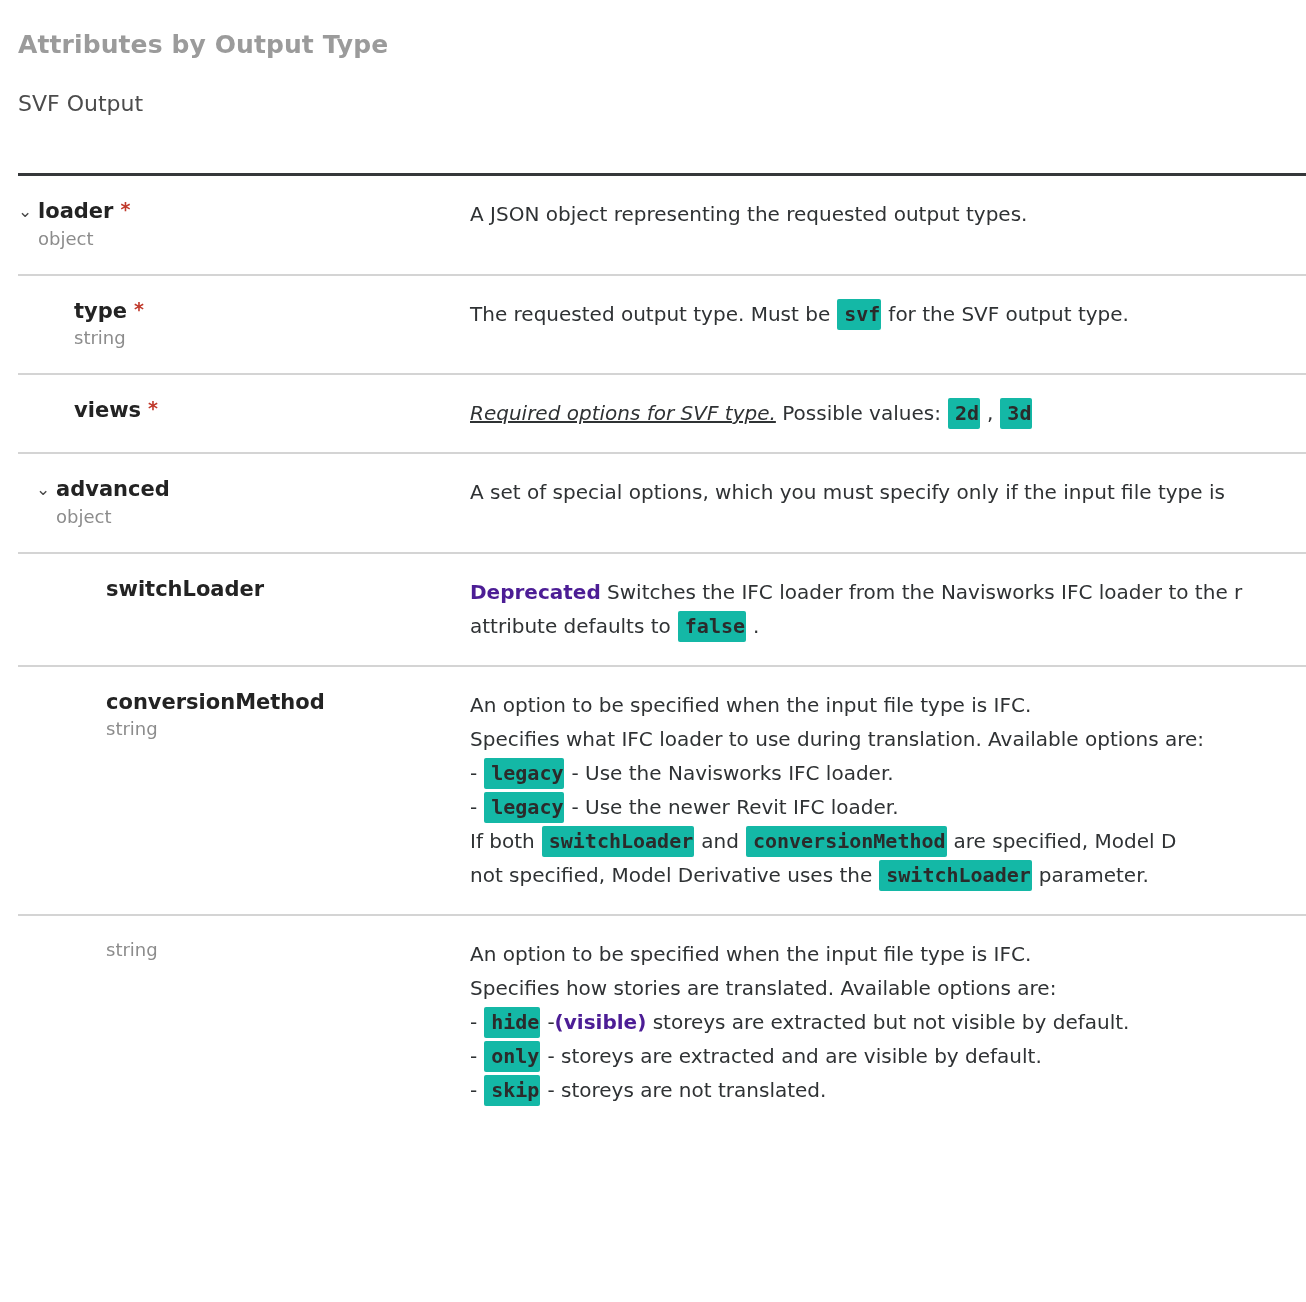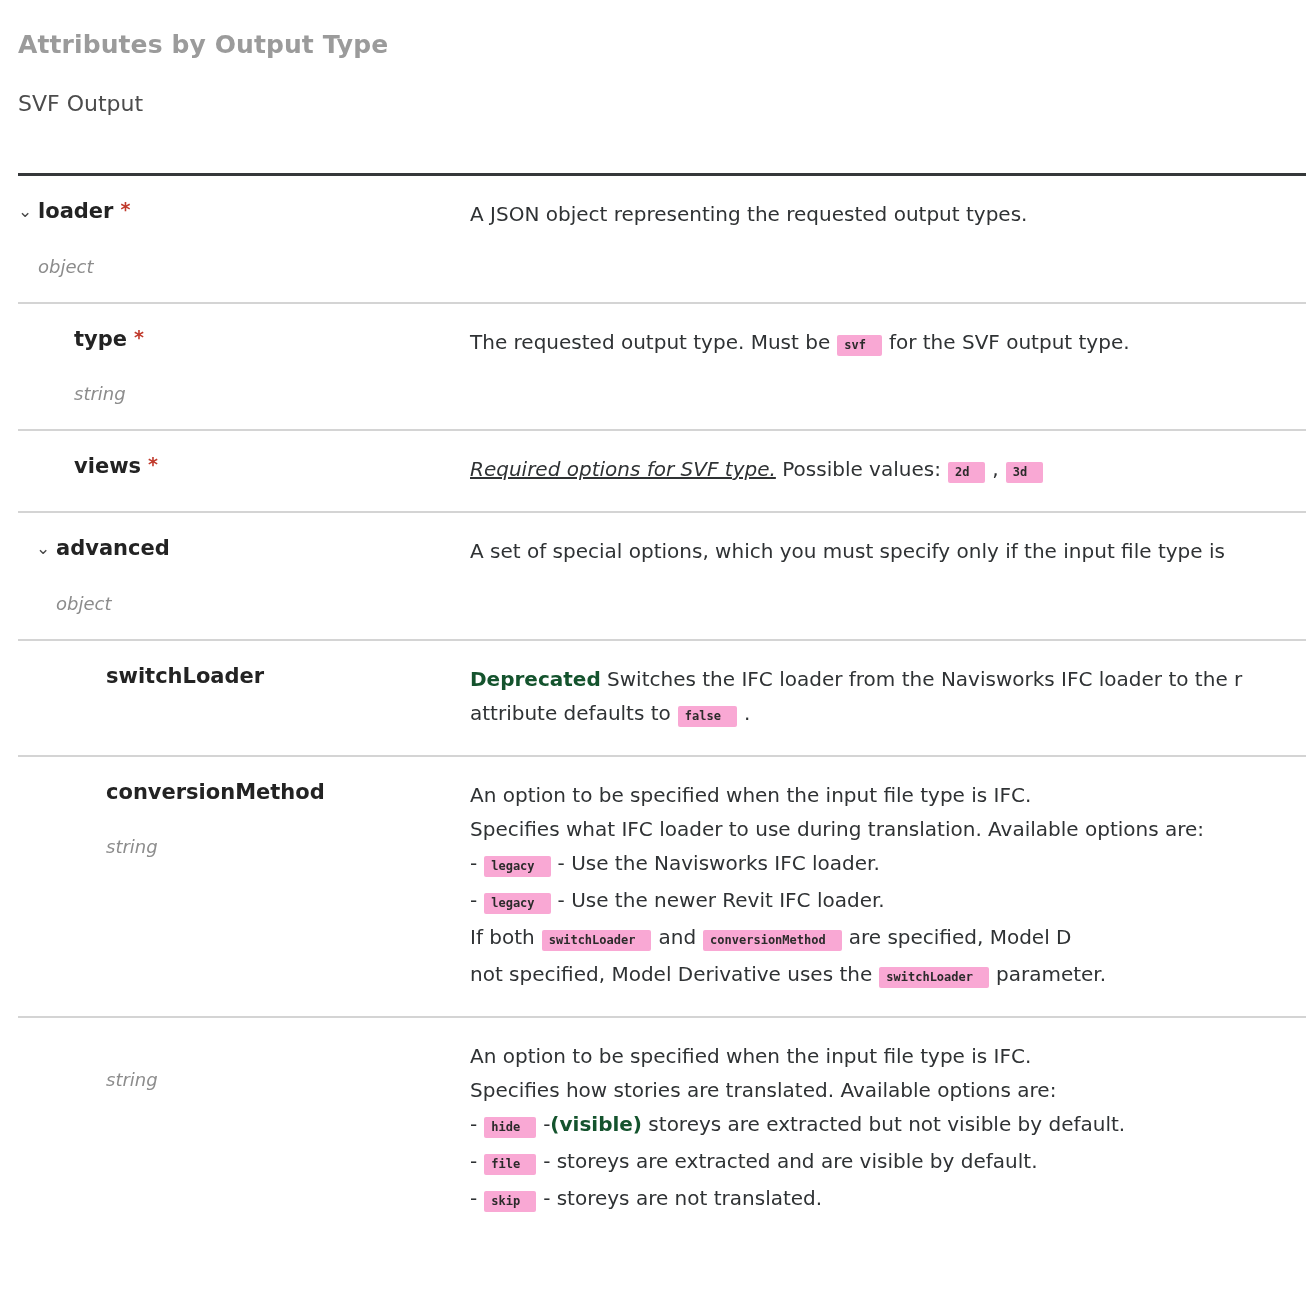--- a/index.html
+++ b/index.html
@@ -96,52 +96,51 @@
     color: #c0392b;
     font-size: 19px;
     font-weight: 700;
     margin-left: 7px;
     line-height: 1;
     transform: translateY(-2px);
     display: inline-block;
   }
   .type-line {
     font-size: 18px;
-    font-style: italic;
     color: #8c8c8c;
     line-height: 26px;
-    margin-top: 28px;
+    margin-top: 0;
     white-space: nowrap;
   }
 
   
   .lvl0 .name-line, .lvl0 .type-line { margin-left: 20px; }
   .lvl1 .name-line, .lvl1 .type-line { margin-left: 56px; align-items: center; }
   .lvl0b .name-line, .lvl0b .type-line { margin-left: 38px; }
   .lvl2 .name-line, .lvl2 .type-line { margin-left: 88px; }
 
   
   .desc {
     font-size: 20px;
     line-height: 34px;
     color: #2f3234;
     white-space: nowrap;
   }
   .desc .ln { display: block; white-space: nowrap; }
 
   .em { font-style: italic; text-decoration: underline; }
-  .b  { font-weight: 700; color: #14532d; }
+  .b  { font-weight: 700; color: #4c1d95; }
 
   code.chip {
     font-family: "DejaVu Sans Mono", "Liberation Mono", monospace;
-    font-size: 12px;
+    font-size: 20px;
     font-weight: 700;
     color: #2b2b2b;
-    background: #f9a8d4;
-    padding: 3px 16px 4px 7px;
+    background: #14b8a6;
+    padding: 3px 1px 4px 7px;
     border-radius: 2px;
     margin: 0 7px;
     white-space: pre;
   }
 </style>
 </head>
 <body>
 
 <div class="page">
 
@@ -240,20 +239,20 @@
       </div>
       <div class="attr-row lvl2">
         <div class="name-col">
           <div class="type-line">string</div>
         </div>
         <div class="desc-col">
           <div class="desc">
             <span class="ln"><span>An option to be specified when the input file type is IFC.</span></span>
             <span class="ln"><span>Specifies how stories are translated. Available options are:</span></span>
             <span class="ln"><span>-</span><code class="chip">hide</code><span>-</span><strong class="b">(visible)</strong><span> storeys are extracted but not visible by default.</span></span>
-            <span class="ln"><span>-</span><code class="chip">file</code><span>- storeys are extracted and are visible by default.</span></span>
+            <span class="ln"><span>-</span><code class="chip">only</code><span>- storeys are extracted and are visible by default.</span></span>
             <span class="ln"><span>-</span><code class="chip">skip</code><span>- storeys are not translated.</span></span>
           </div>
         </div>
       </div>
     </div>
 
 </div>
 
 </body></html>

